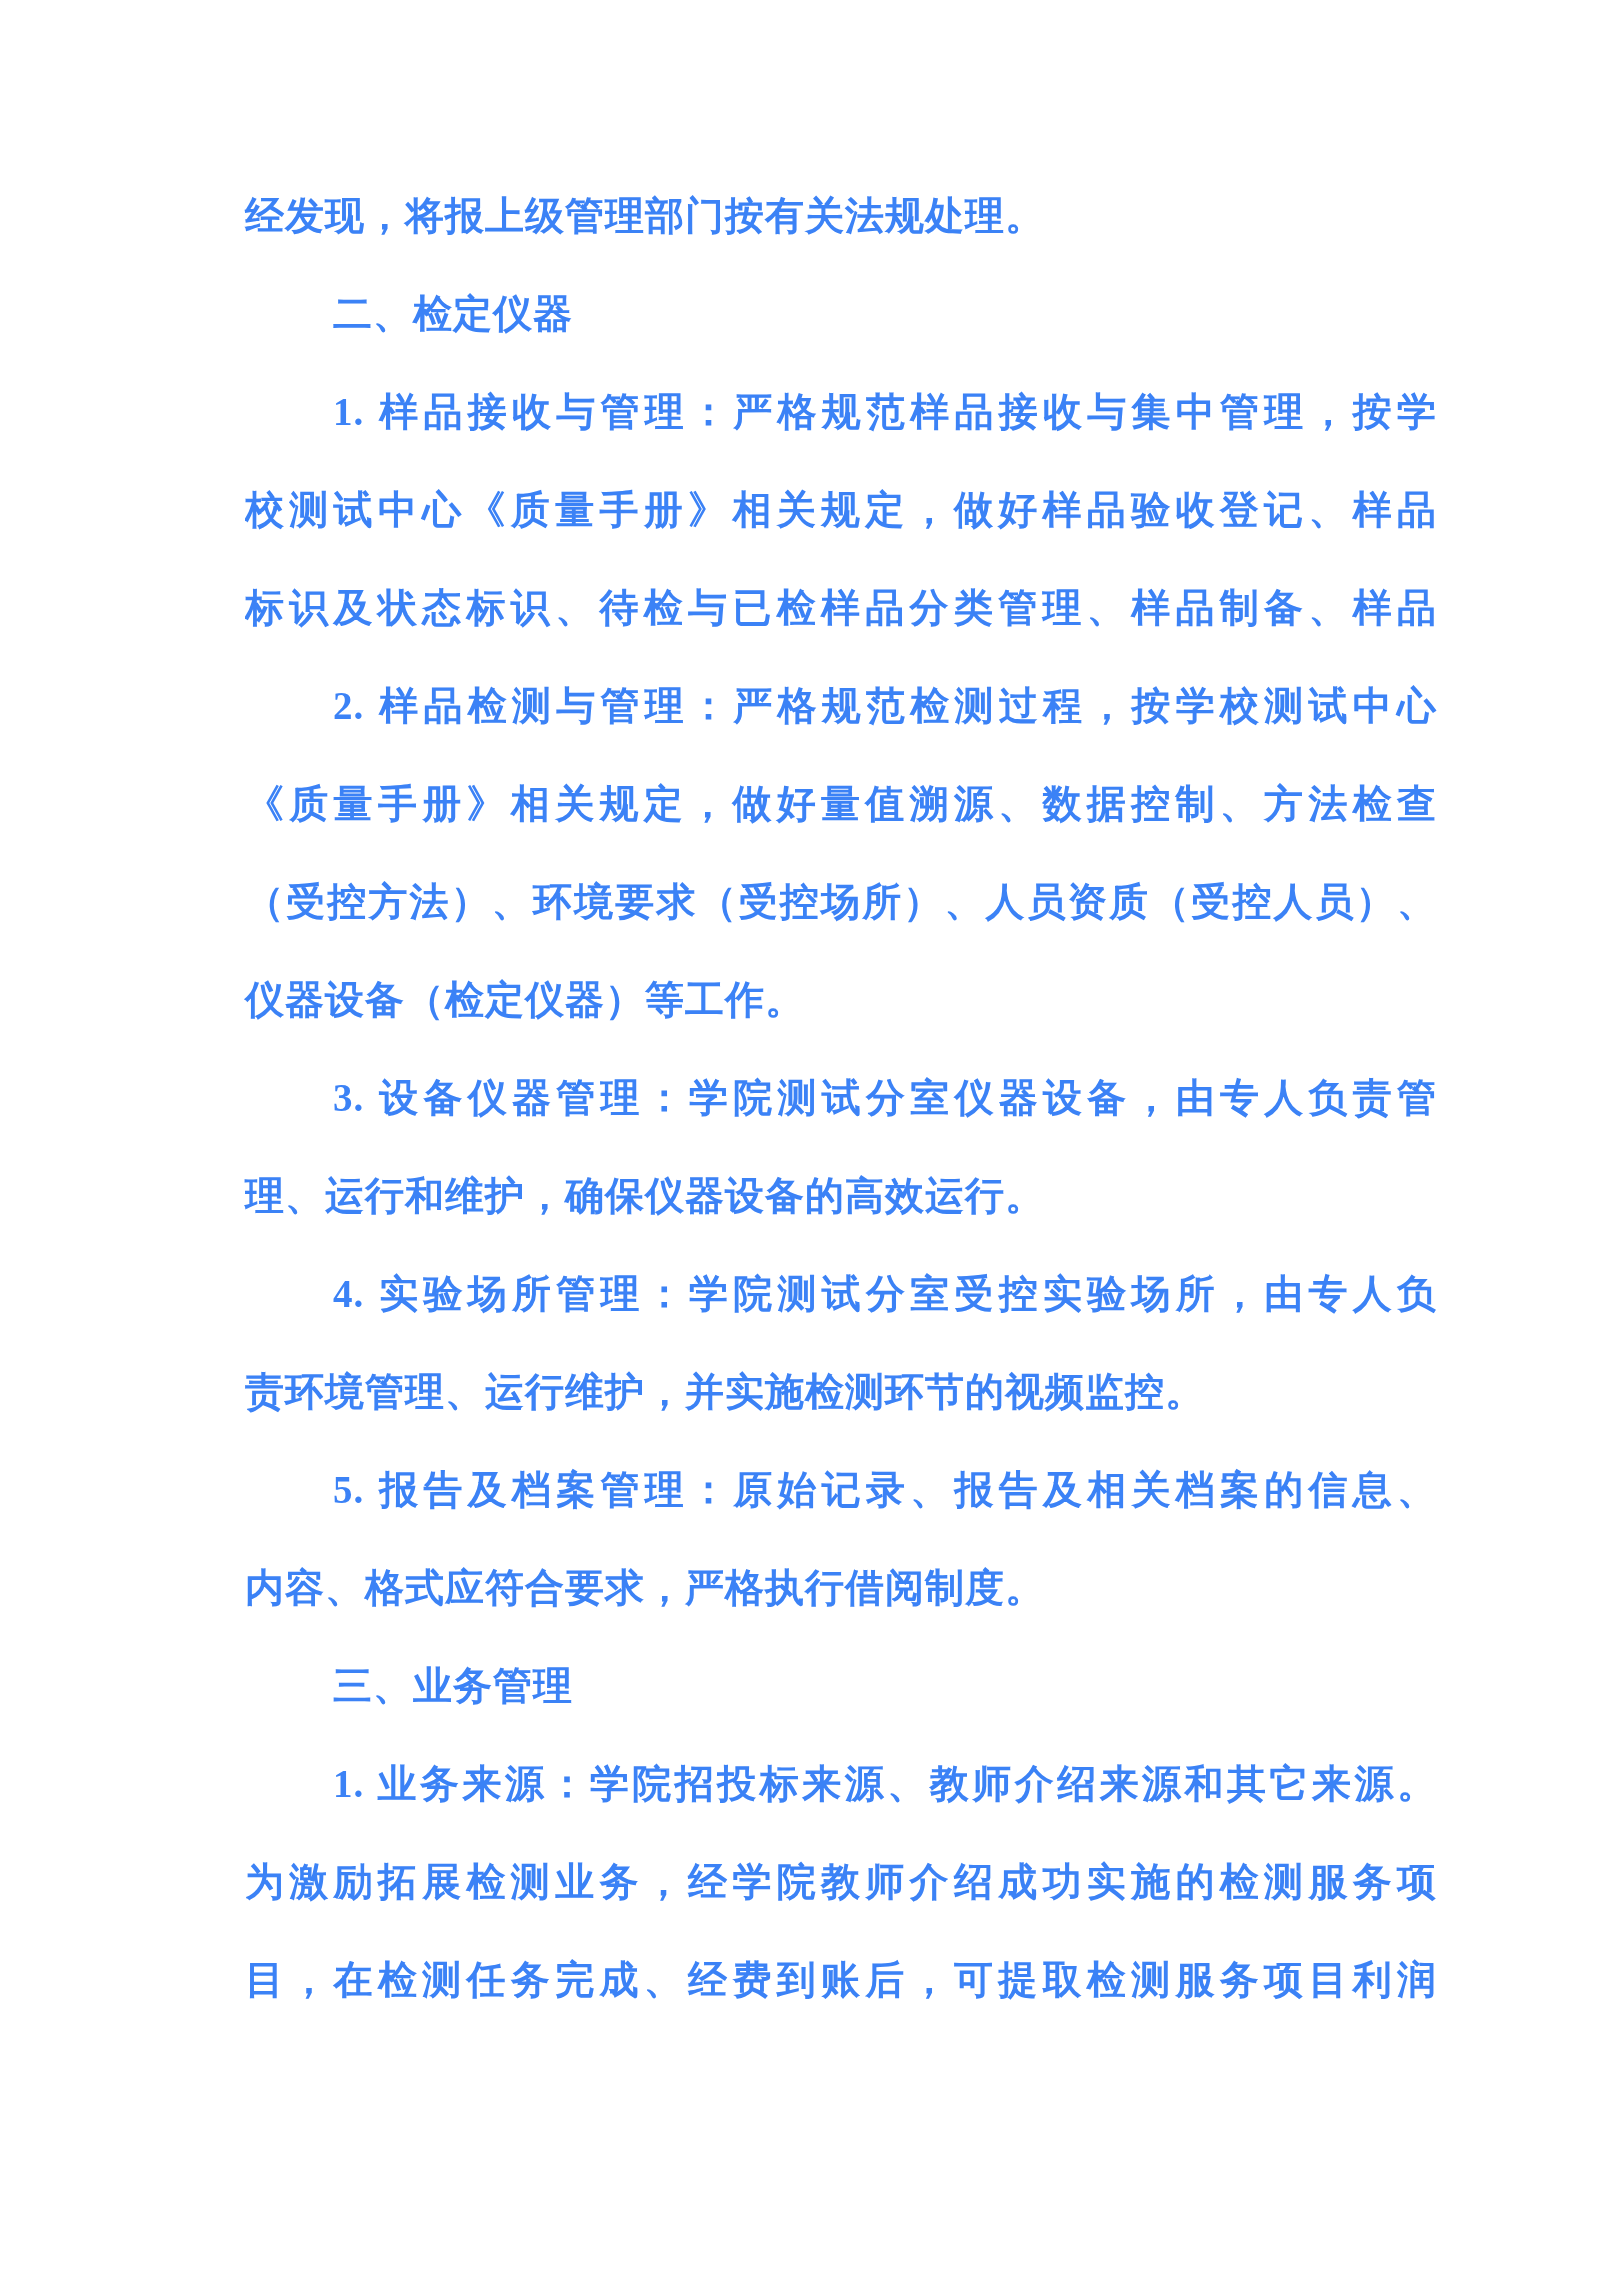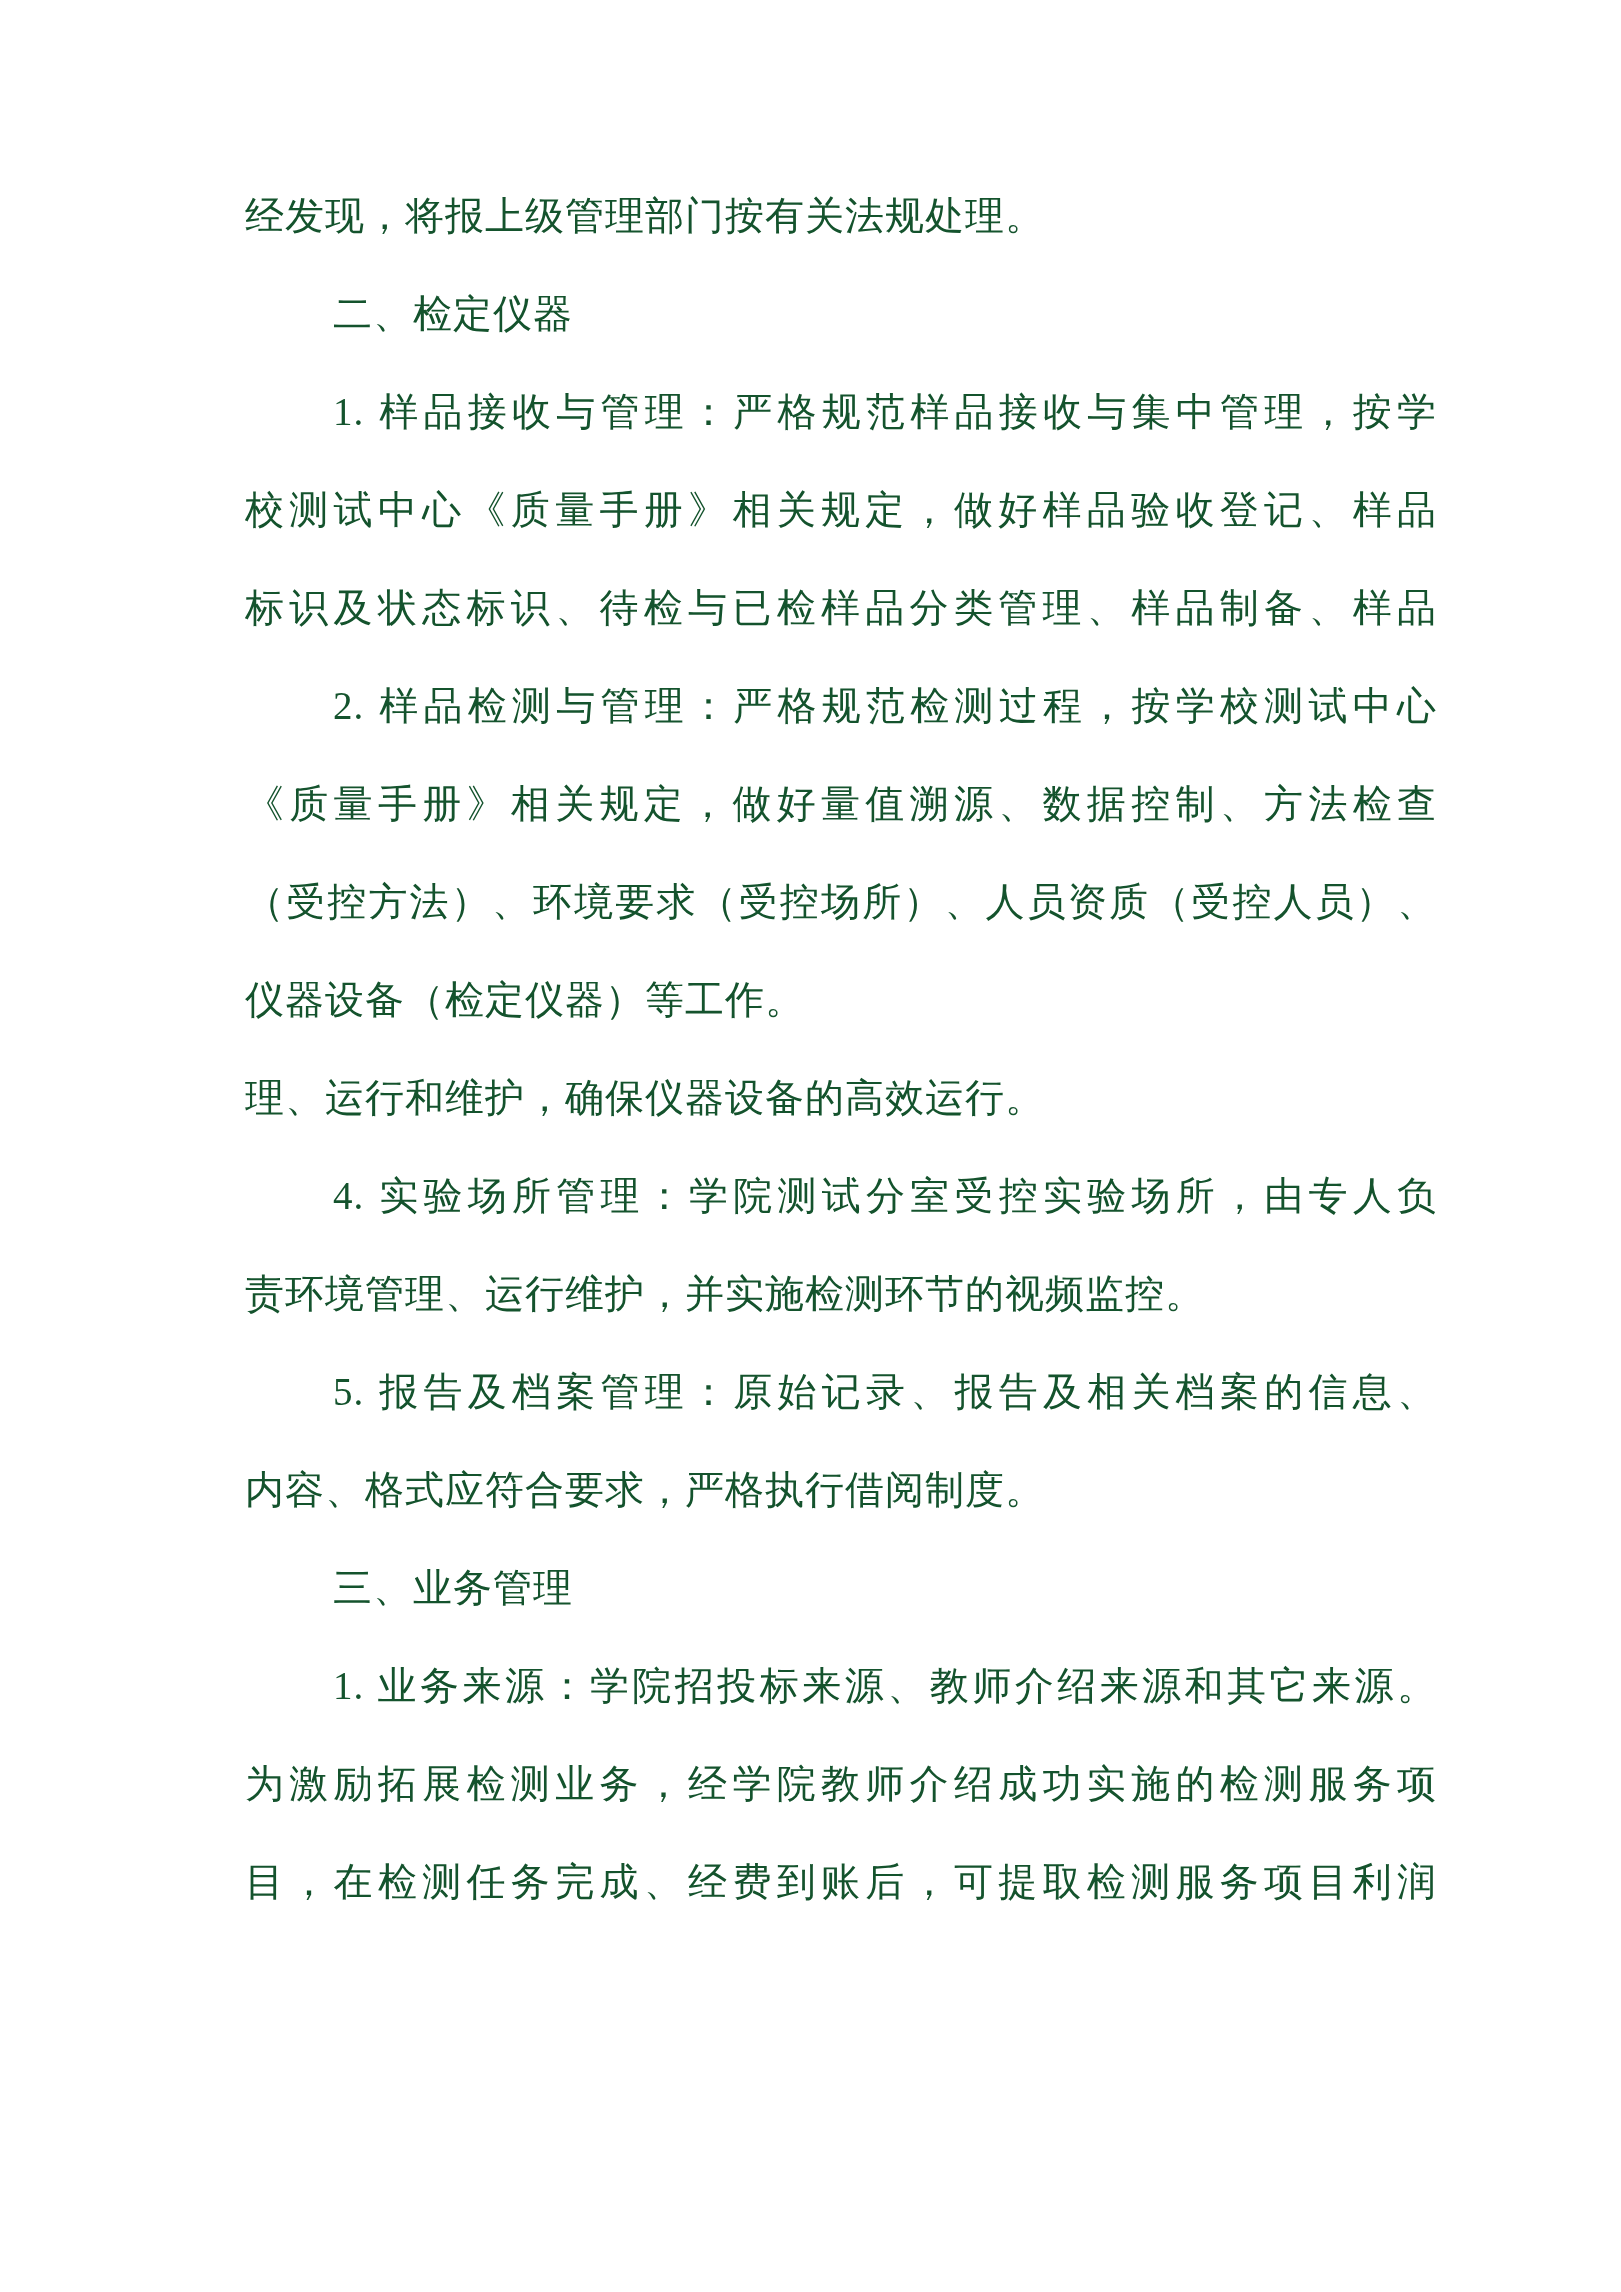--- a/index.html
+++ b/index.html
@@ -21,21 +21,22 @@
     left: 245px;
     top: 167px;
     width: 1192px;
   }
   .line {
     height: 98px;
     line-height: 98px;
     font-size: 39px;
     letter-spacing: 1px;
     white-space: nowrap;
-    color: #14532d;
+    color: #3b82f6;
+    font-weight: bold;
   }
   .line.justify {
     white-space: normal;
     text-align: justify;
     text-align-last: justify;
     text-justify: inter-character;
     overflow: hidden;
   }
   .line.indent {
     padding-left: 88px;
@@ -51,20 +52,21 @@
   <div class="text-block">
     <div class="line">经发现，将报上级管理部门按有关法规处理。</div>
     <div class="line indent">二、检定仪器</div>
     <div class="line indent justify">1. 样品接收与管理：严格规范样品接收与集中管理，按学</div>
     <div class="line justify">校测试中心《质量手册》相关规定，做好样品验收登记、样品</div>
     <div class="line justify">标识及状态标识、待检与已检样品分类管理、样品制备、样品</div>
     <div class="line indent justify">2. 样品检测与管理：严格规范检测过程，按学校测试中心</div>
     <div class="line justify">《质量手册》相关规定，做好量值溯源、数据控制、方法检查</div>
     <div class="line justify">（受控方法）、环境要求（受控场所）、人员资质（受控人员）、</div>
     <div class="line">仪器设备（检定仪器）等工作。</div>
+    <div class="line indent justify">3. 设备仪器管理：学院测试分室仪器设备，由专人负责管</div>
     <div class="line">理、运行和维护，确保仪器设备的高效运行。</div>
     <div class="line indent justify">4. 实验场所管理：学院测试分室受控实验场所，由专人负</div>
     <div class="line">责环境管理、运行维护，并实施检测环节的视频监控。</div>
     <div class="line indent justify">5. 报告及档案管理：原始记录、报告及相关档案的信息、</div>
     <div class="line">内容、格式应符合要求，严格执行借阅制度。</div>
     <div class="line indent">三、业务管理</div>
     <div class="line indent justify">1. 业务来源：学院招投标来源、教师介绍来源和其它来源。</div>
     <div class="line justify">为激励拓展检测业务，经学院教师介绍成功实施的检测服务项</div>
     <div class="line justify">目，在检测任务完成、经费到账后，可提取检测服务项目利润</div>
   </div>

